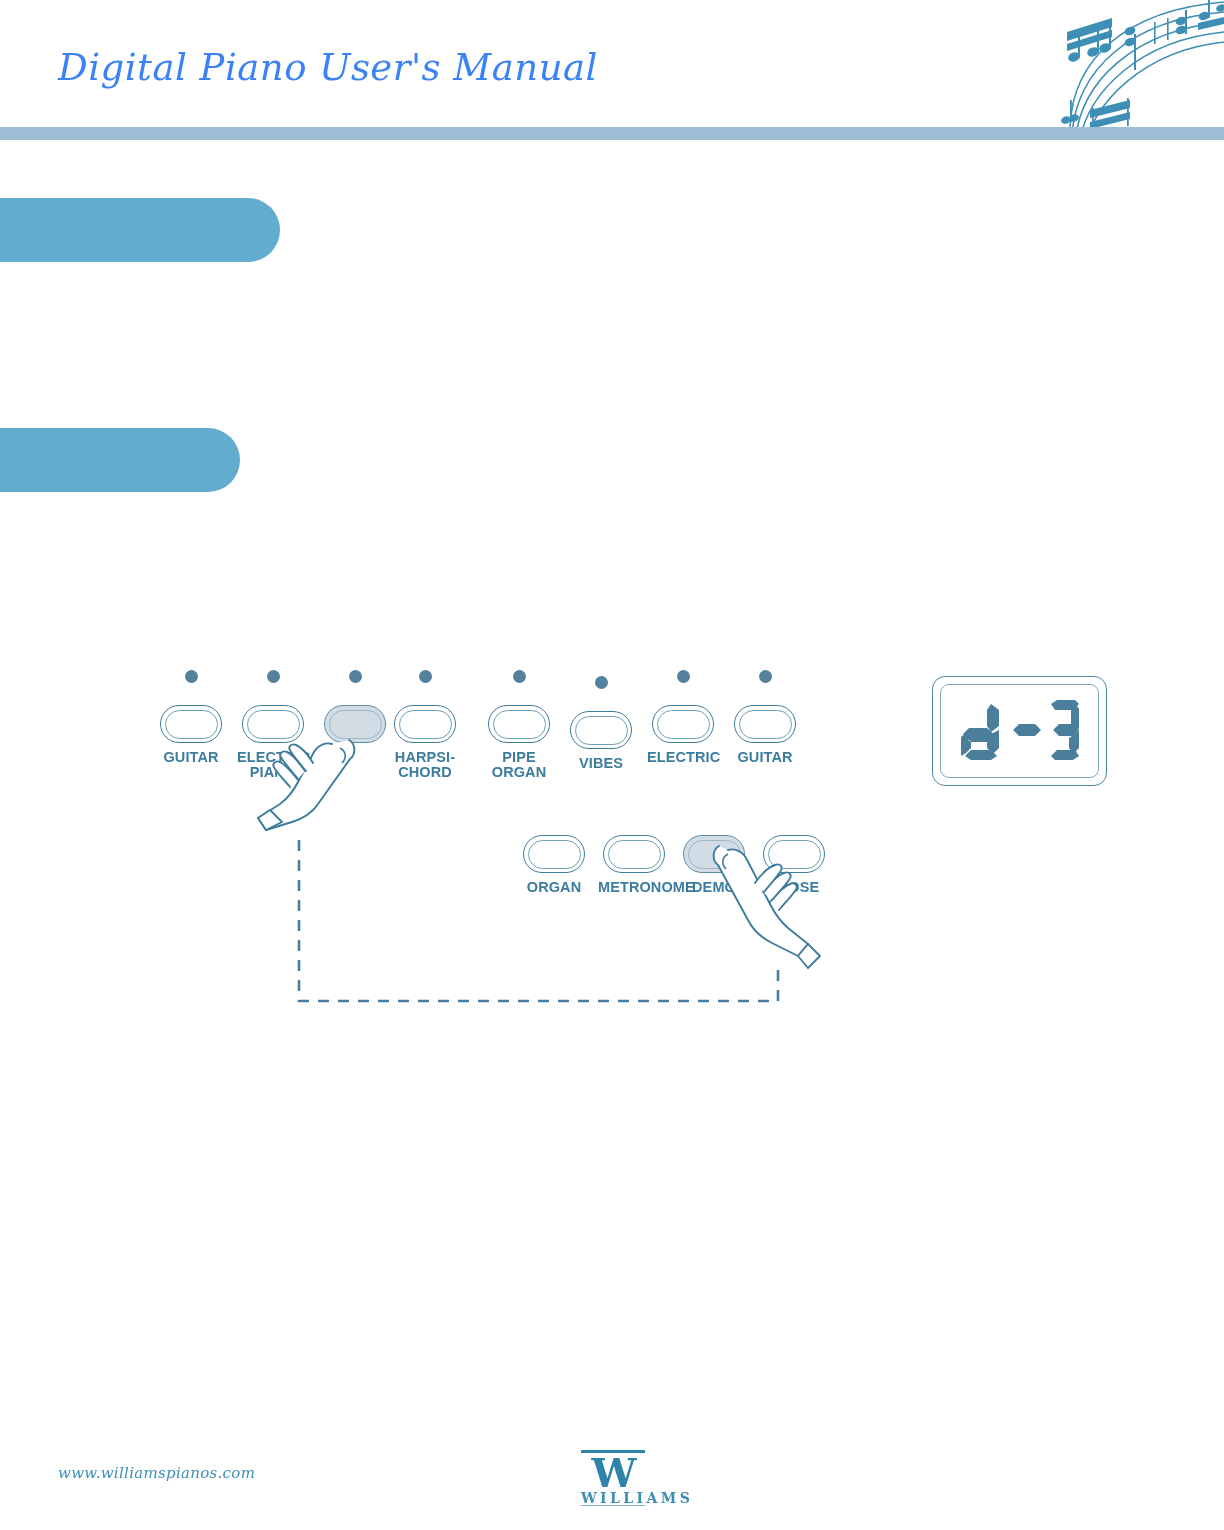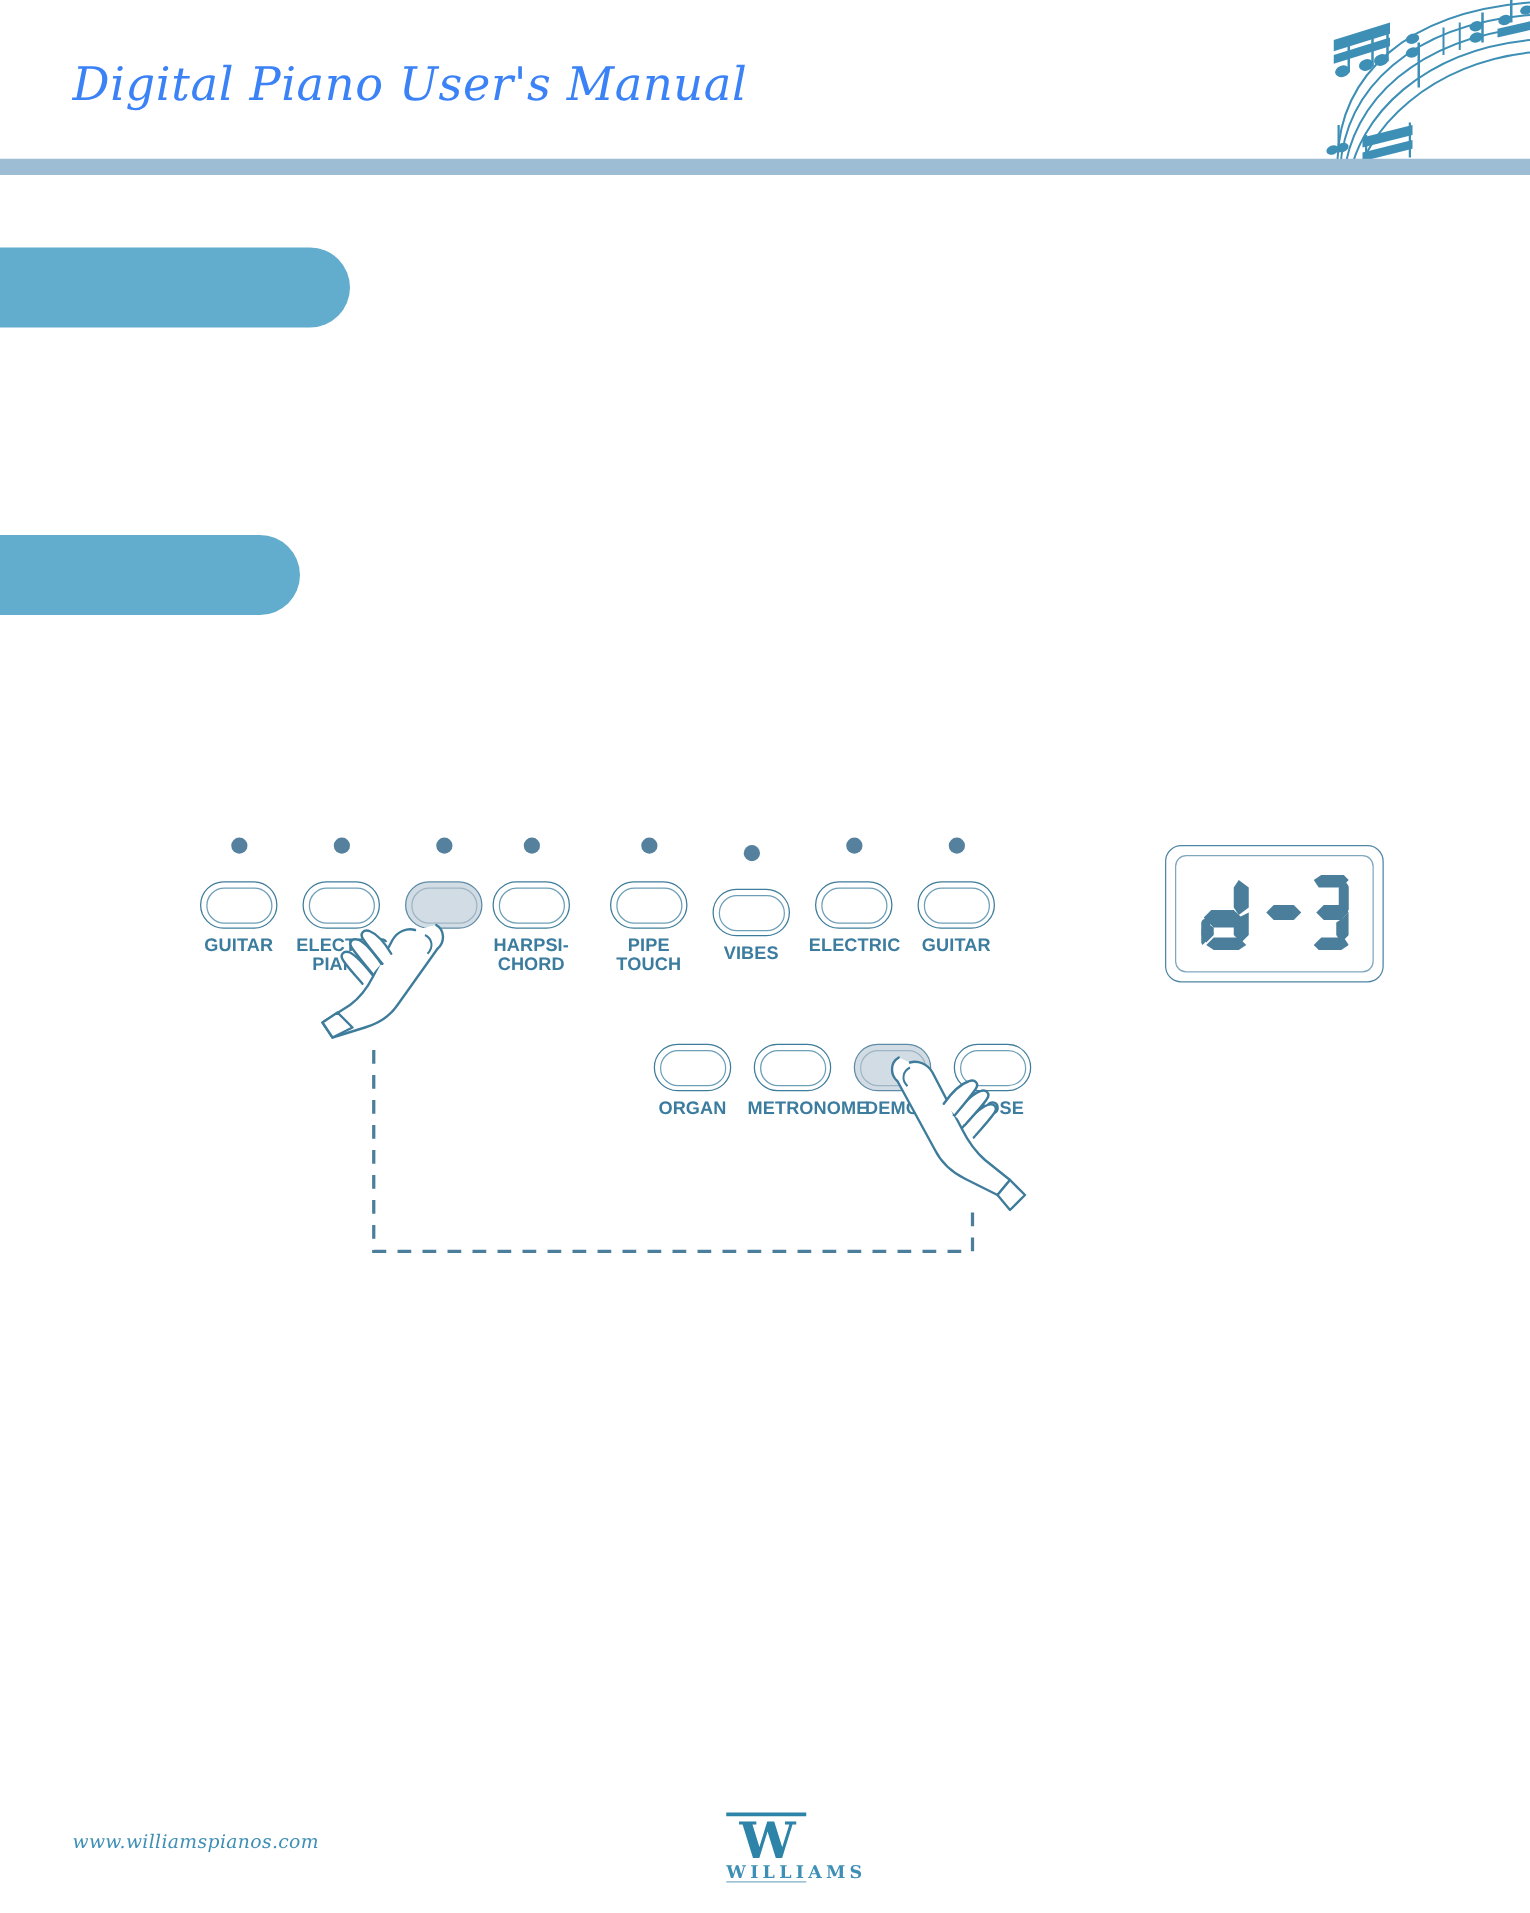--- a/index.html
+++ b/index.html
@@ -305,21 +305,21 @@
 
     <div class="btn-cell" style="left:234px;top:0px;">
       <div class="led-dot"></div>
       <div class="panel-btn"></div>
       <div class="btn-label wide">HARPSI- CHORD</div>
     </div>
 
     <div class="btn-cell" style="left:328px;top:0px;">
       <div class="led-dot"></div>
       <div class="panel-btn"></div>
-      <div class="btn-label wide">PIPE TOUCH</div>
+      <div class="btn-label wide">PIPE ORGAN</div>
     </div>
 
     <div class="btn-cell" style="left:410px;top:6px;">
       <div class="led-dot"></div>
       <div class="panel-btn"></div>
       <div class="btn-label">VIBES</div>
     </div>
 
     <div class="btn-cell" style="left:492px;top:0px;">
       <div class="led-dot"></div>

